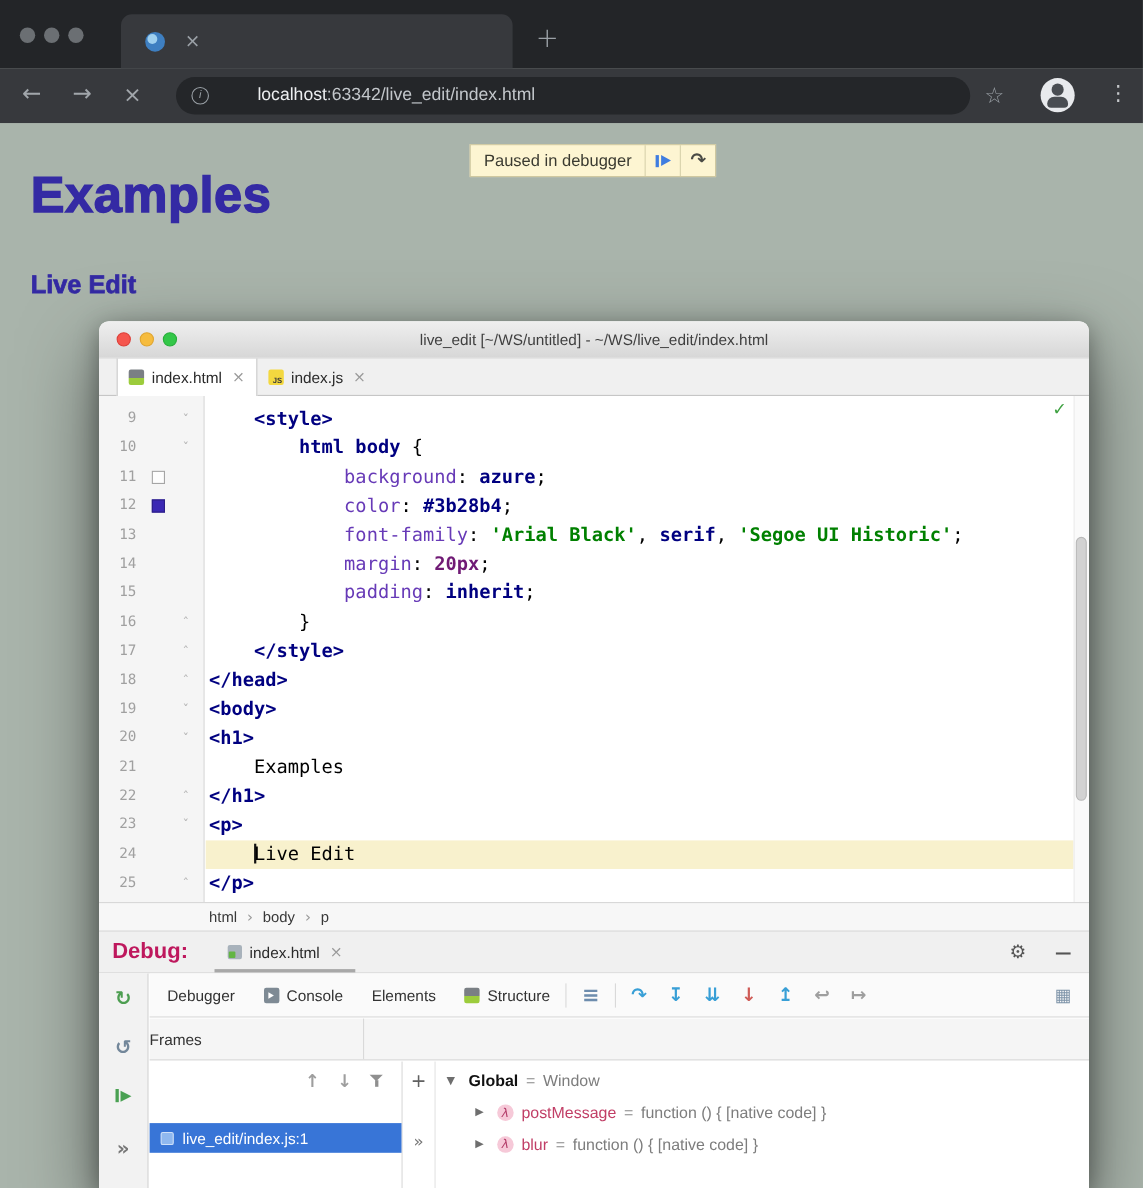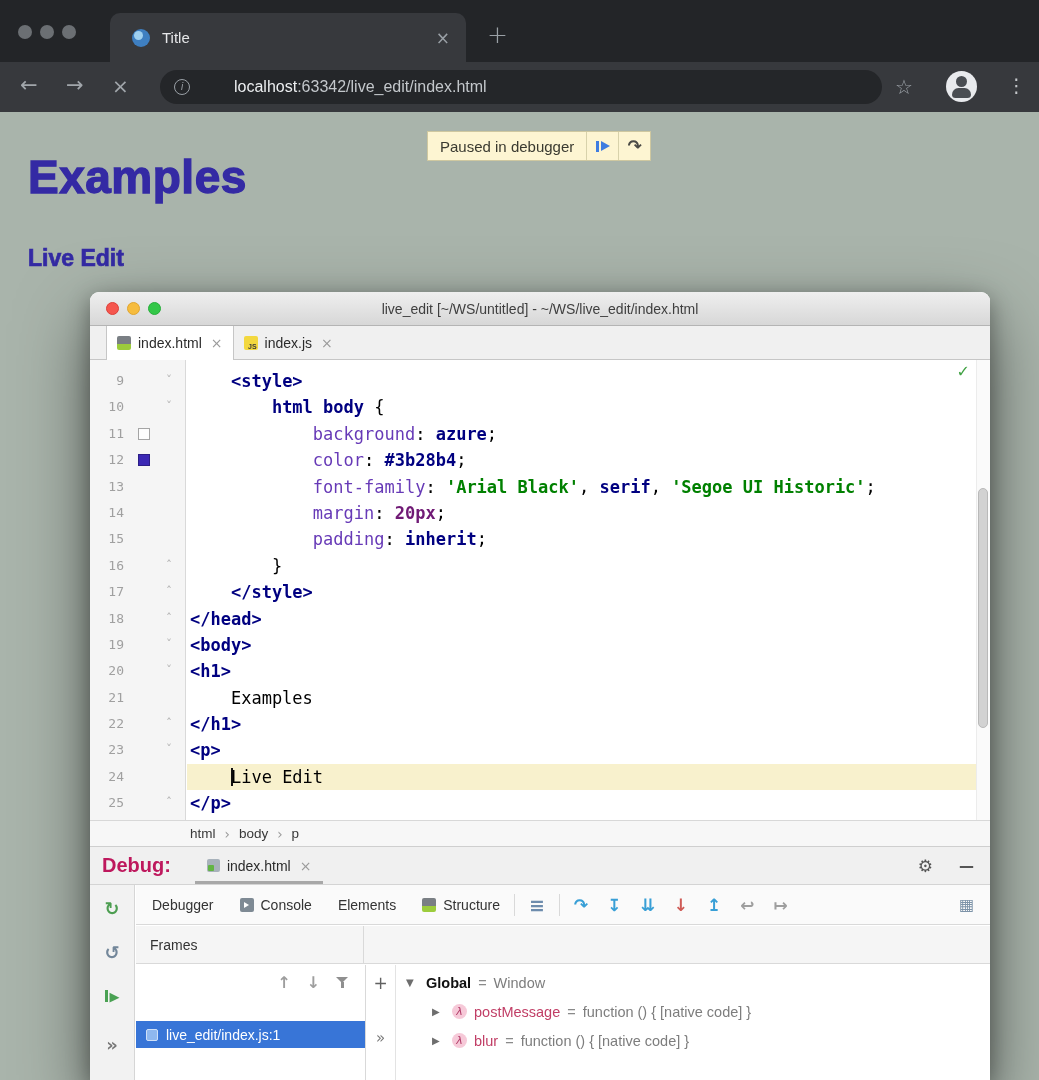--- a/index.html
+++ b/index.html
@@ -106,21 +106,21 @@
   .resume-bar{width:3px;height:12px;display:inline-block;}
   .debug-toolbar{position:absolute;left:46px;top:0;right:0;height:40px;background:#fafafa;border-bottom:1px solid #d9d9d9;display:flex;align-items:center;padding-left:16px;}
   .views{display:flex;align-items:center;gap:26px;}
   .view-tab{display:flex;align-items:center;gap:7px;font-size:14px;color:#333;}
   .vsep{width:1px;height:22px;background:#d9d9d9;margin:0 14px;}
   .hamb{font-size:19px;color:#6d8cad;font-weight:bold;}
   .steps{display:flex;align-items:center;gap:19px;}
   .steps .g{font-size:17px;font-weight:bold;}
   .gridic{margin-left:auto;margin-right:16px;font-size:16px;color:#7d93a8;}
   .panel-heads{position:absolute;left:46px;top:41px;right:0;height:38px;background:#f5f5f5;border-bottom:1px solid #d9d9d9;display:flex;}
-  .ph-frames{width:228px;border-right:1px solid #d9d9d9;display:flex;align-items:center;padding-left:14px;font-size:14px;color:#333;}
+  .ph-frames{width:195px;border-right:1px solid #d9d9d9;display:flex;align-items:center;font-size:14px;color:#333;}
   .ph-vars{flex:1;display:flex;align-items:center;padding-left:14px;font-size:14px;color:#333;}
   .panel-content{position:absolute;left:46px;top:80px;right:0;bottom:0;display:flex;background:#fff;}
   .frames-pane{width:230px;border-right:1px solid #d9d9d9;position:relative;}
   .frames-toolbar{height:34px;display:flex;align-items:center;justify-content:flex-end;gap:16px;padding-right:16px;}
   .fa{font-size:16px;color:#9e9e9e;font-weight:bold;}
   .funnel{position:relative;width:13px;height:13px;}
   .funnel::before{content:'';position:absolute;left:0;top:1px;border-left:6px solid transparent;border-right:6px solid transparent;border-top:6px solid #8f8f8f;}
   .funnel::after{content:'';position:absolute;left:4.5px;top:6px;width:3px;height:6px;background:#8f8f8f;}
   .frame-rows{position:absolute;left:0;right:0;top:56px;}
   .frame-row{height:27px;background:#3875d7;color:#fff;display:flex;align-items:center;gap:8px;padding-left:10px;font-size:14px;white-space:nowrap;}
@@ -143,21 +143,20 @@
 <body>
 
 <div class="stage" data-name="screenshot-root">
 
   <div class="chrome-top" data-name="browser-tab-strip">
     <div class="wdot d1" data-name="window-control-dot"></div>
     <div class="wdot d2" data-name="window-control-dot"></div>
     <div class="wdot d3" data-name="window-control-dot"></div>
     <div class="btab" data-name="browser-tab">
       <span class="favicon" data-name="tab-favicon"></span>
-      <span class="btab-title" data-name="tab-title">Title</span>
       <span class="btab-x g" data-name="tab-close-icon">×</span>
     </div>
     <span class="newtab g" data-name="new-tab-button">+</span>
   </div>
   <div class="chrome-toolbar" data-name="browser-toolbar">
     <span class="navic nav-back g" data-name="back-icon">←</span>
     <span class="navic nav-fwd g" data-name="forward-icon">→</span>
     <span class="navic nav-stop g" data-name="stop-icon">×</span>
     <div class="urlbar" data-name="address-bar">
       <span class="info-ic" data-name="page-info-icon">i</span>

